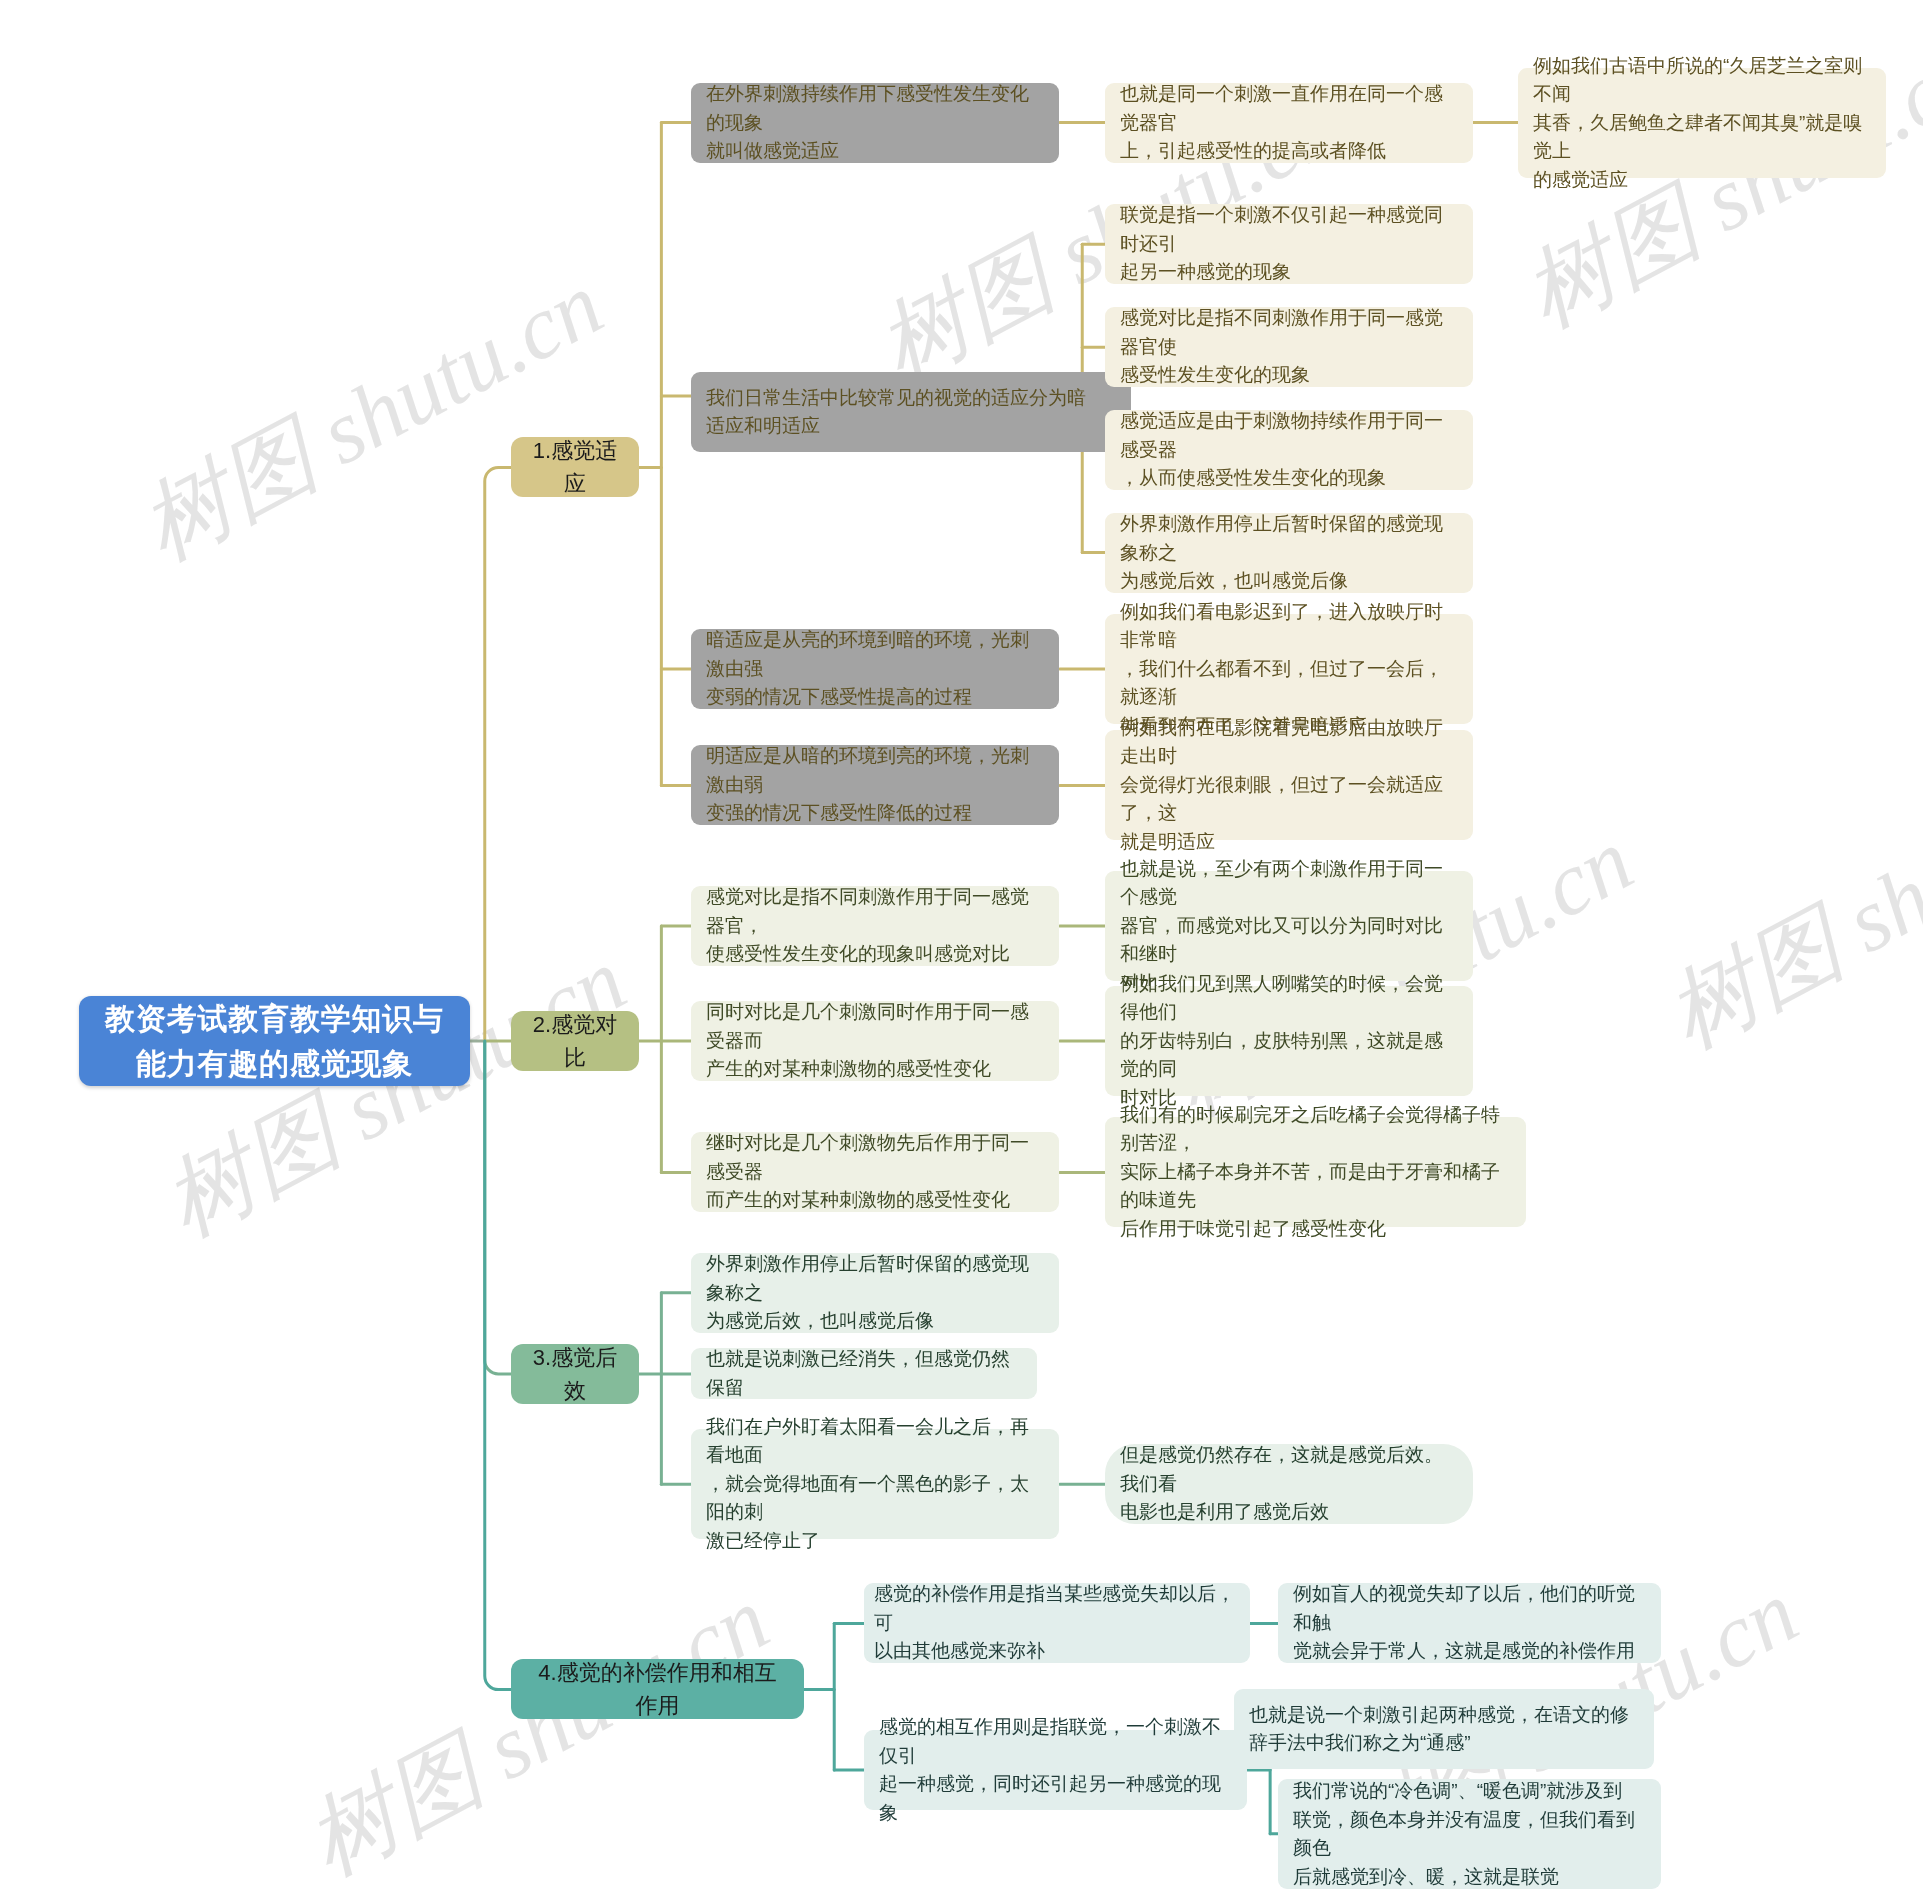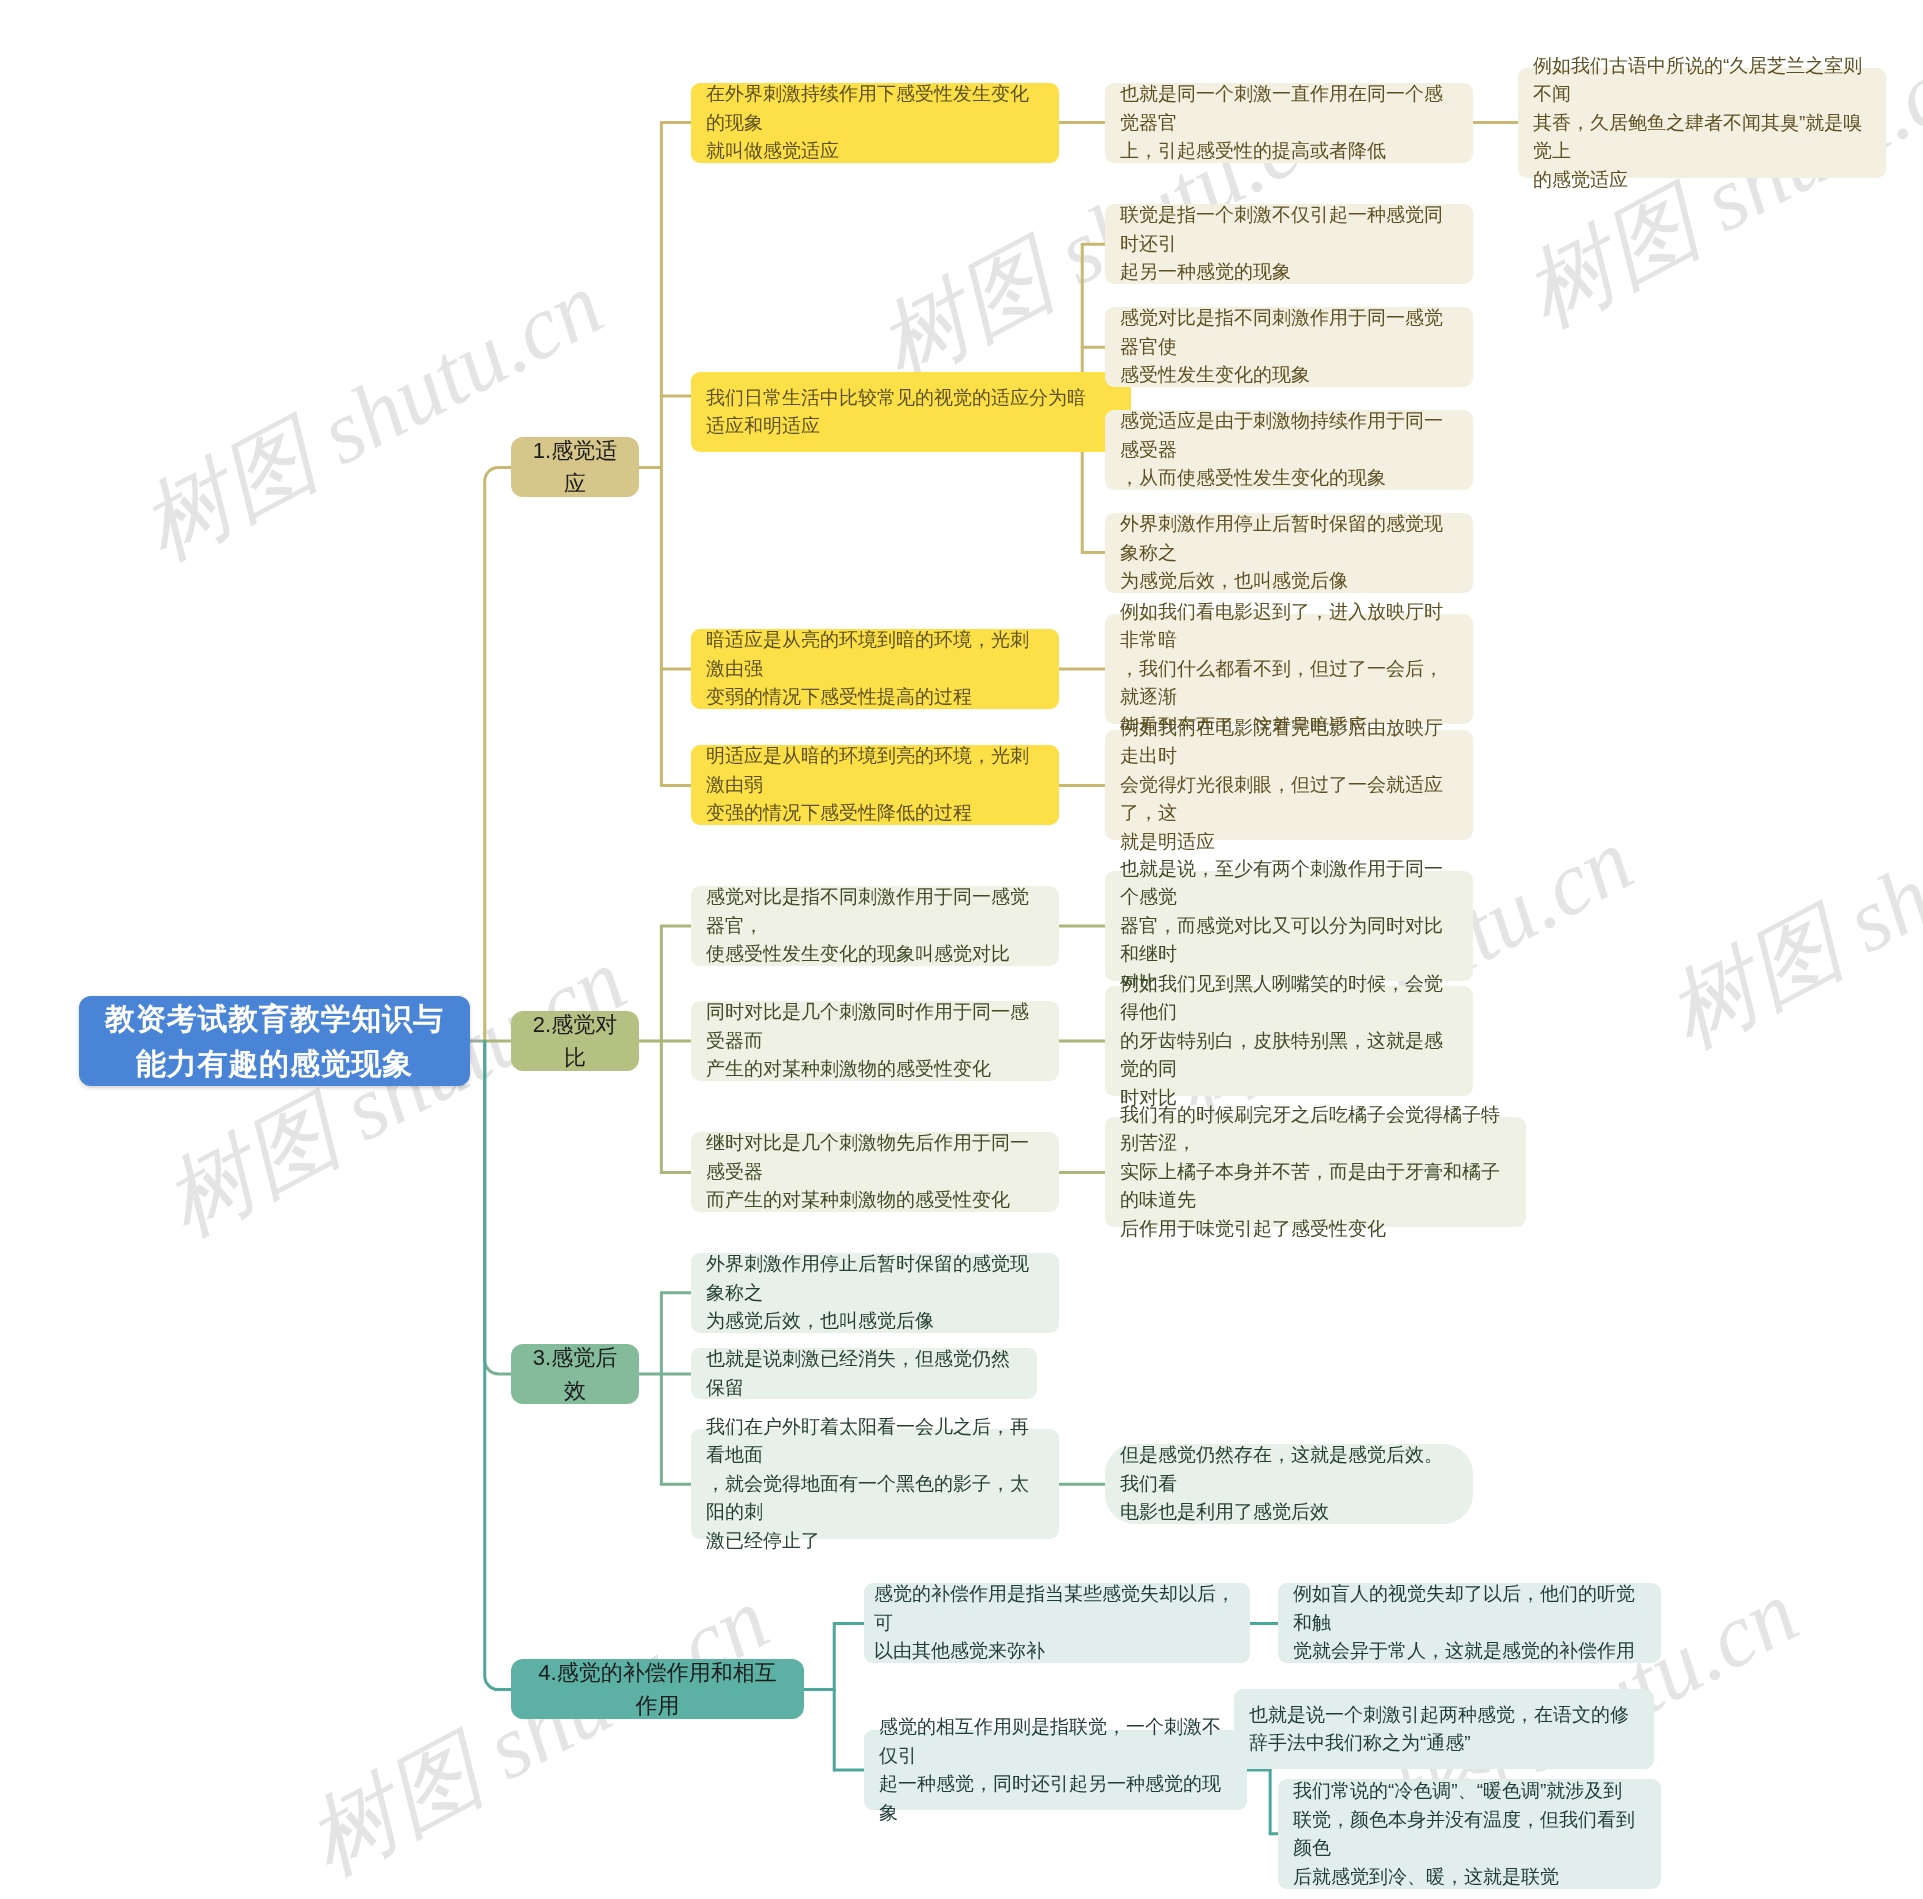--- a/index.html
+++ b/index.html
@@ -65,21 +65,21 @@
   .lvl1.c2{background:#b5c083;}
   .lvl1.c3{background:#84bb9a;}
   .lvl1.c4{background:#5cb0a4;}
 
   .lvl2{
     font-size:19px;
     padding:12px 15px;
     border-radius:9px;
     align-items:center;
   }
-  .lvl2.c1{background:#fde047;color:#5c5022;}
+  .lvl2.c1{background:#a3a3a3;color:#5c5022;}
   .lvl2.c2{background:#eff1e4;color:#3f4a26;}
   .lvl2.c3{background:#e7f0e9;color:#26402f;}
   .lvl2.c4{background:#e2eeec;color:#1f3b38;}
 
   .lvl3{
     font-size:19px;
     padding:12px 15px;
     border-radius:9px;
     align-items:center;
   }

